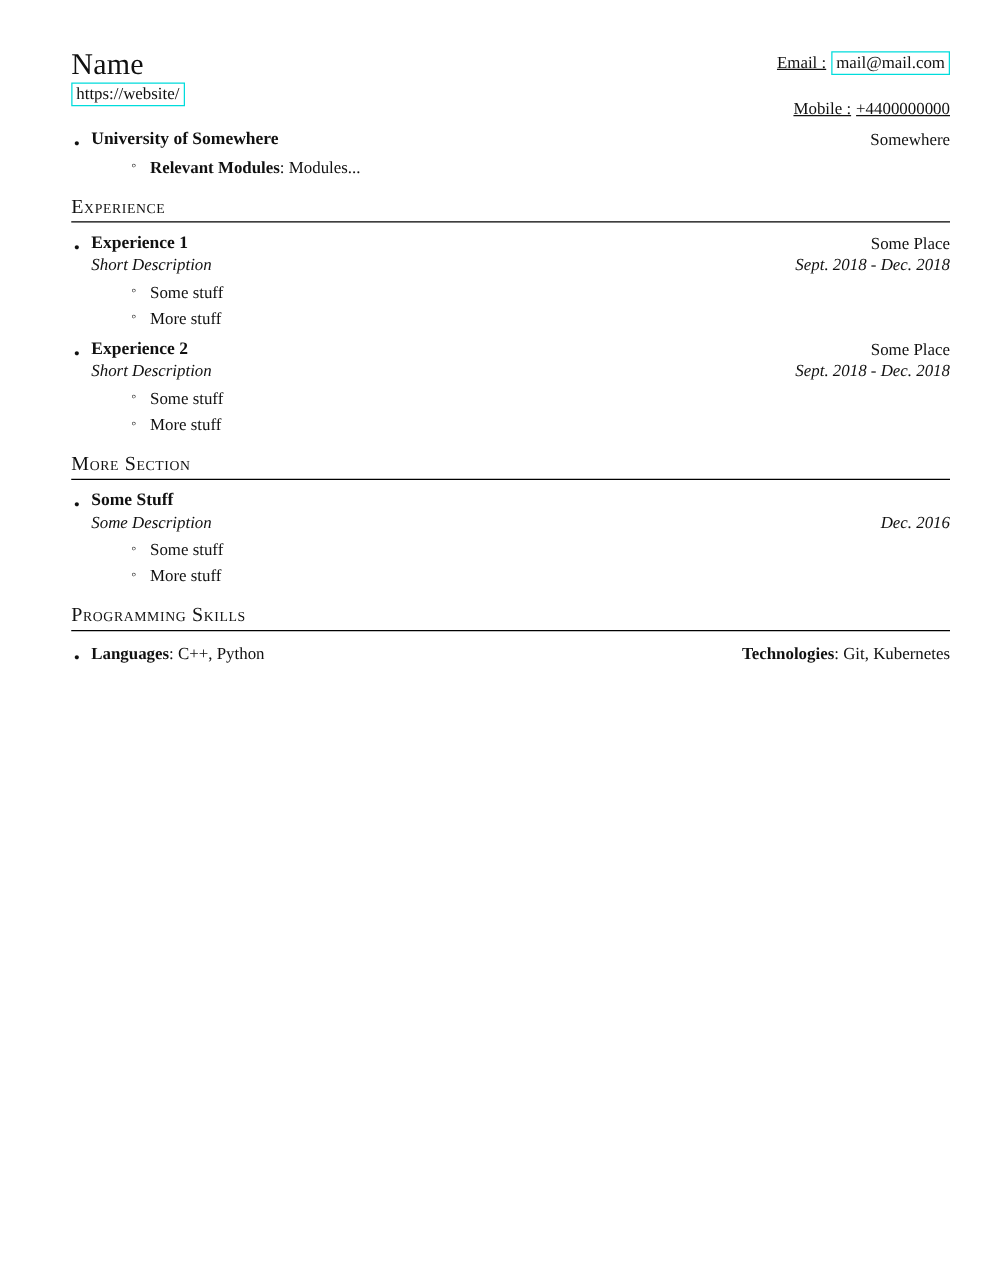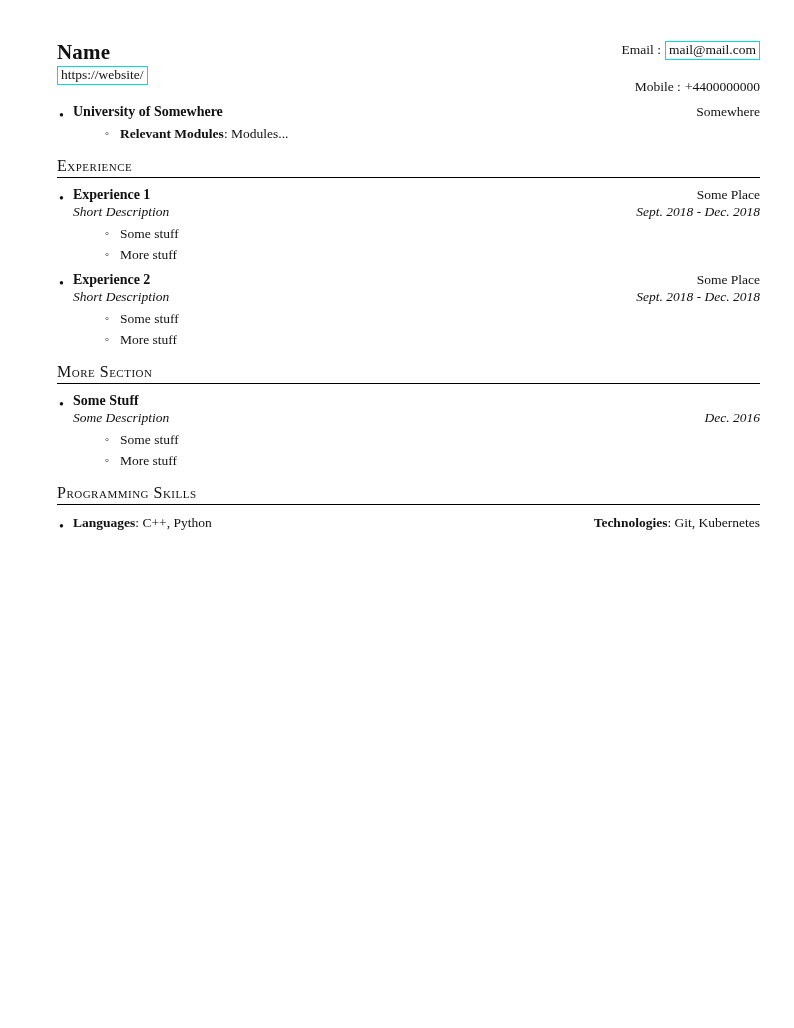--- a/index.html
+++ b/index.html
@@ -9,30 +9,30 @@
     width: 794px; height: 1028px;
     background: #ffffff;
     color: var(--ink);
     font-family: "Liberation Serif", "DejaVu Serif", serif;
     overflow: hidden;
   }
   .page { width: 703px; margin-left: 57px; padding-top: 41px; }
 
   
   .header { display: flex; justify-content: space-between; align-items: flex-start; }
-  .name { font-size: 21px; font-weight: bold; line-height: 22px; letter-spacing: .2px; }
+  .name { font-size: 24px; font-weight: normal; line-height: 22px; letter-spacing: .2px; }
   .linkbox {
     display: inline-block;
     border: 1.6px solid var(--link-box);
     padding: 0 3px 1px 3px;
     font-size: 13.5px; line-height: 16px;
     color: var(--ink); text-decoration: none;
   }
   .website-box { margin-top: 3px; }
-  .header-right { text-align: right; font-size: 13.5px; }
+  .header-right { text-align: right; font-size: 13.5px; text-decoration: underline; }
   .contact-row { line-height: 16px; }
   .contact-row + .contact-row { margin-top: 19px; }
   .contact-label { margin-right: 4px; }
 
   
   .sec-title {
     margin: 15px 0 0 0;
     font-size: 16px; font-weight: normal;
     font-variant: small-caps; letter-spacing: .5px;
     line-height: 18px;

